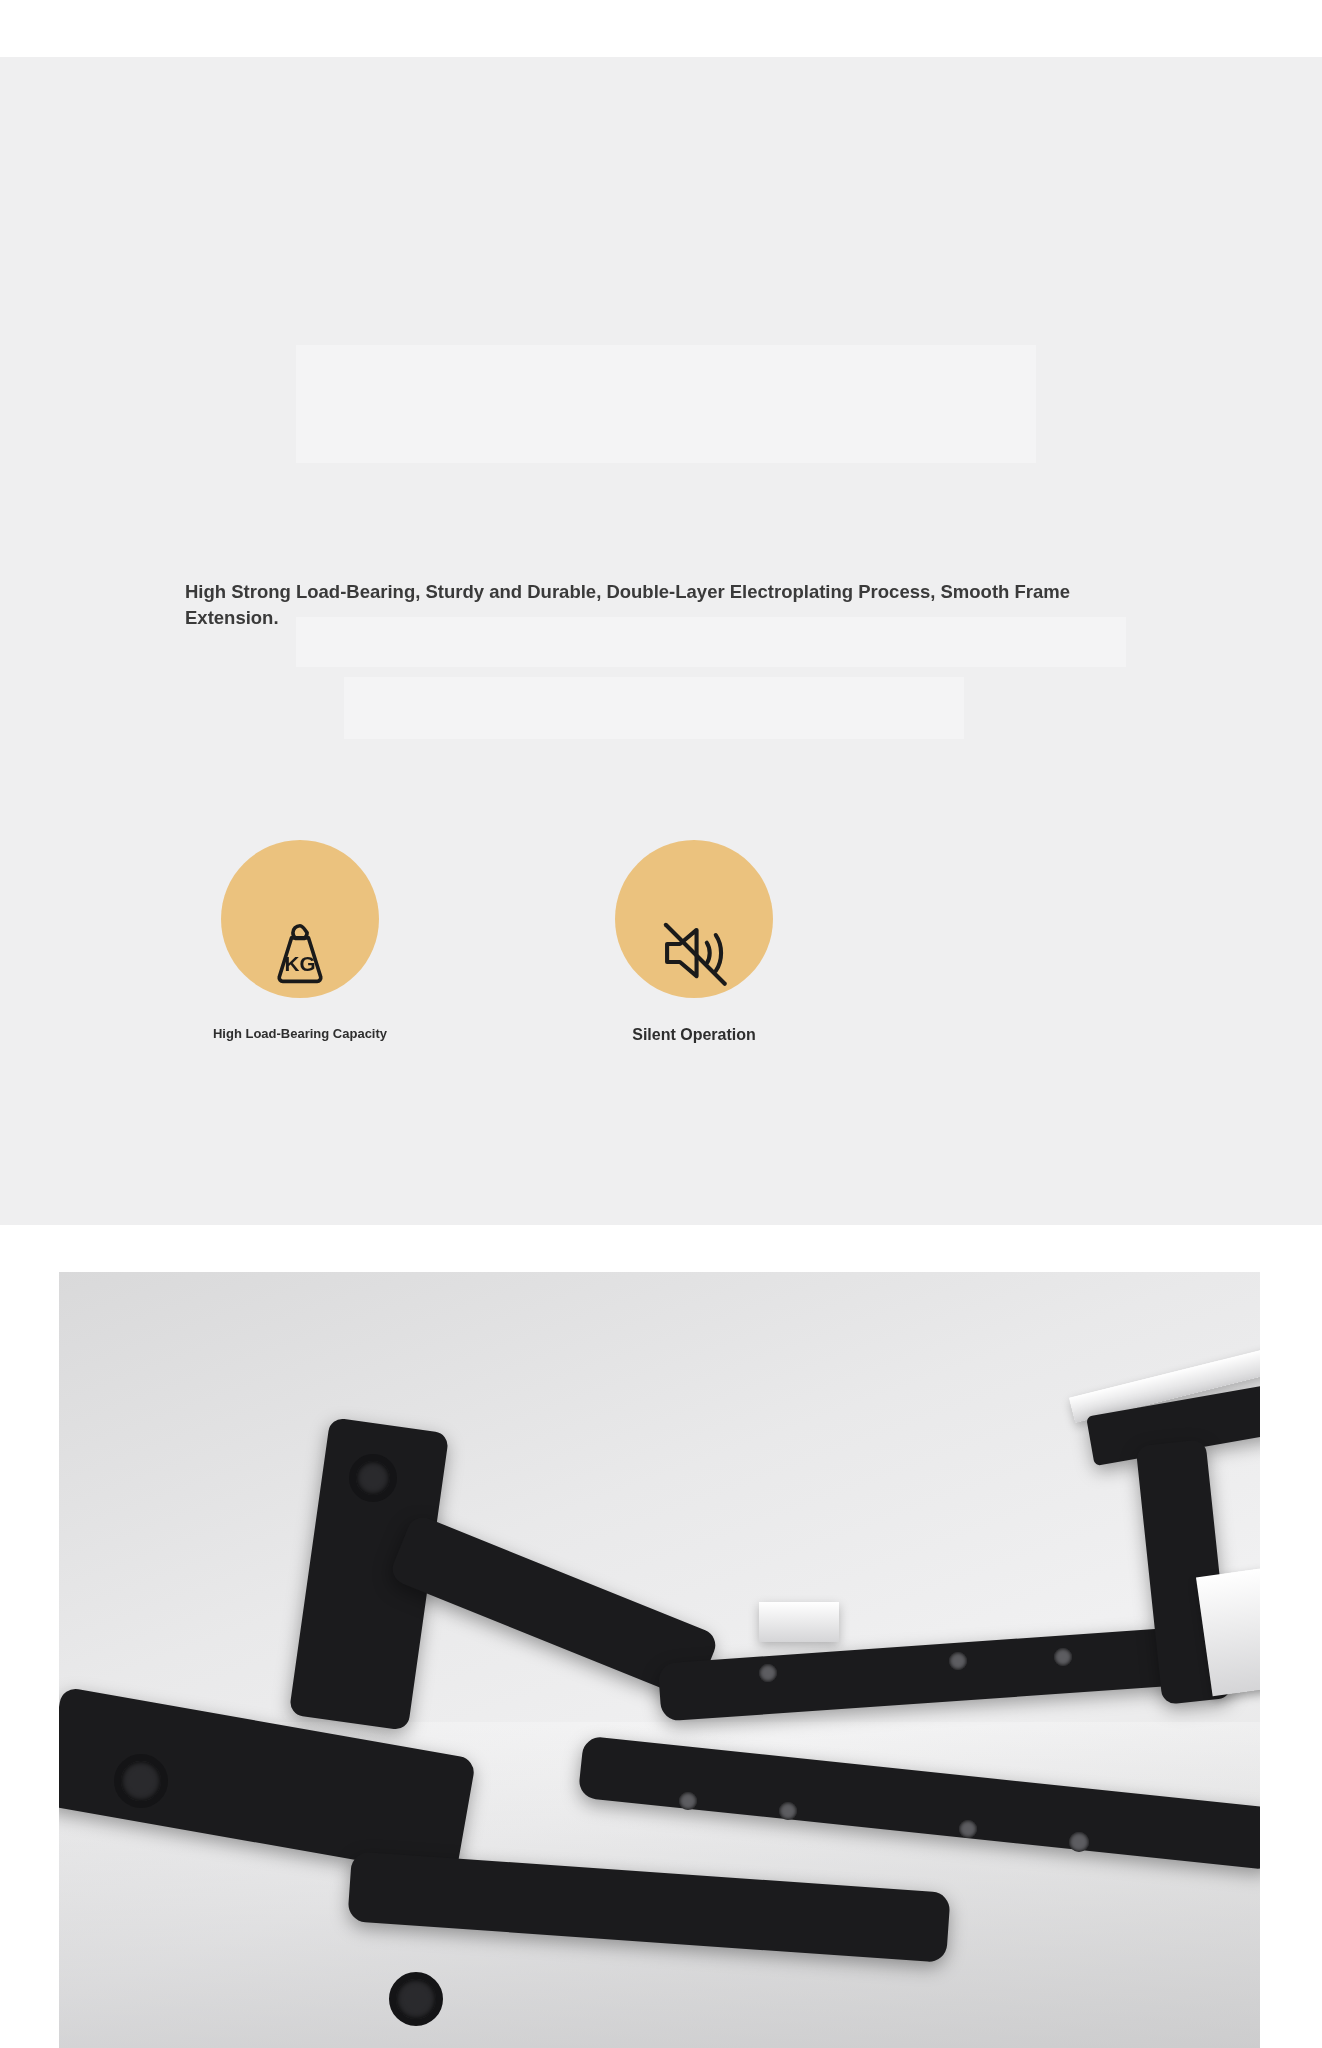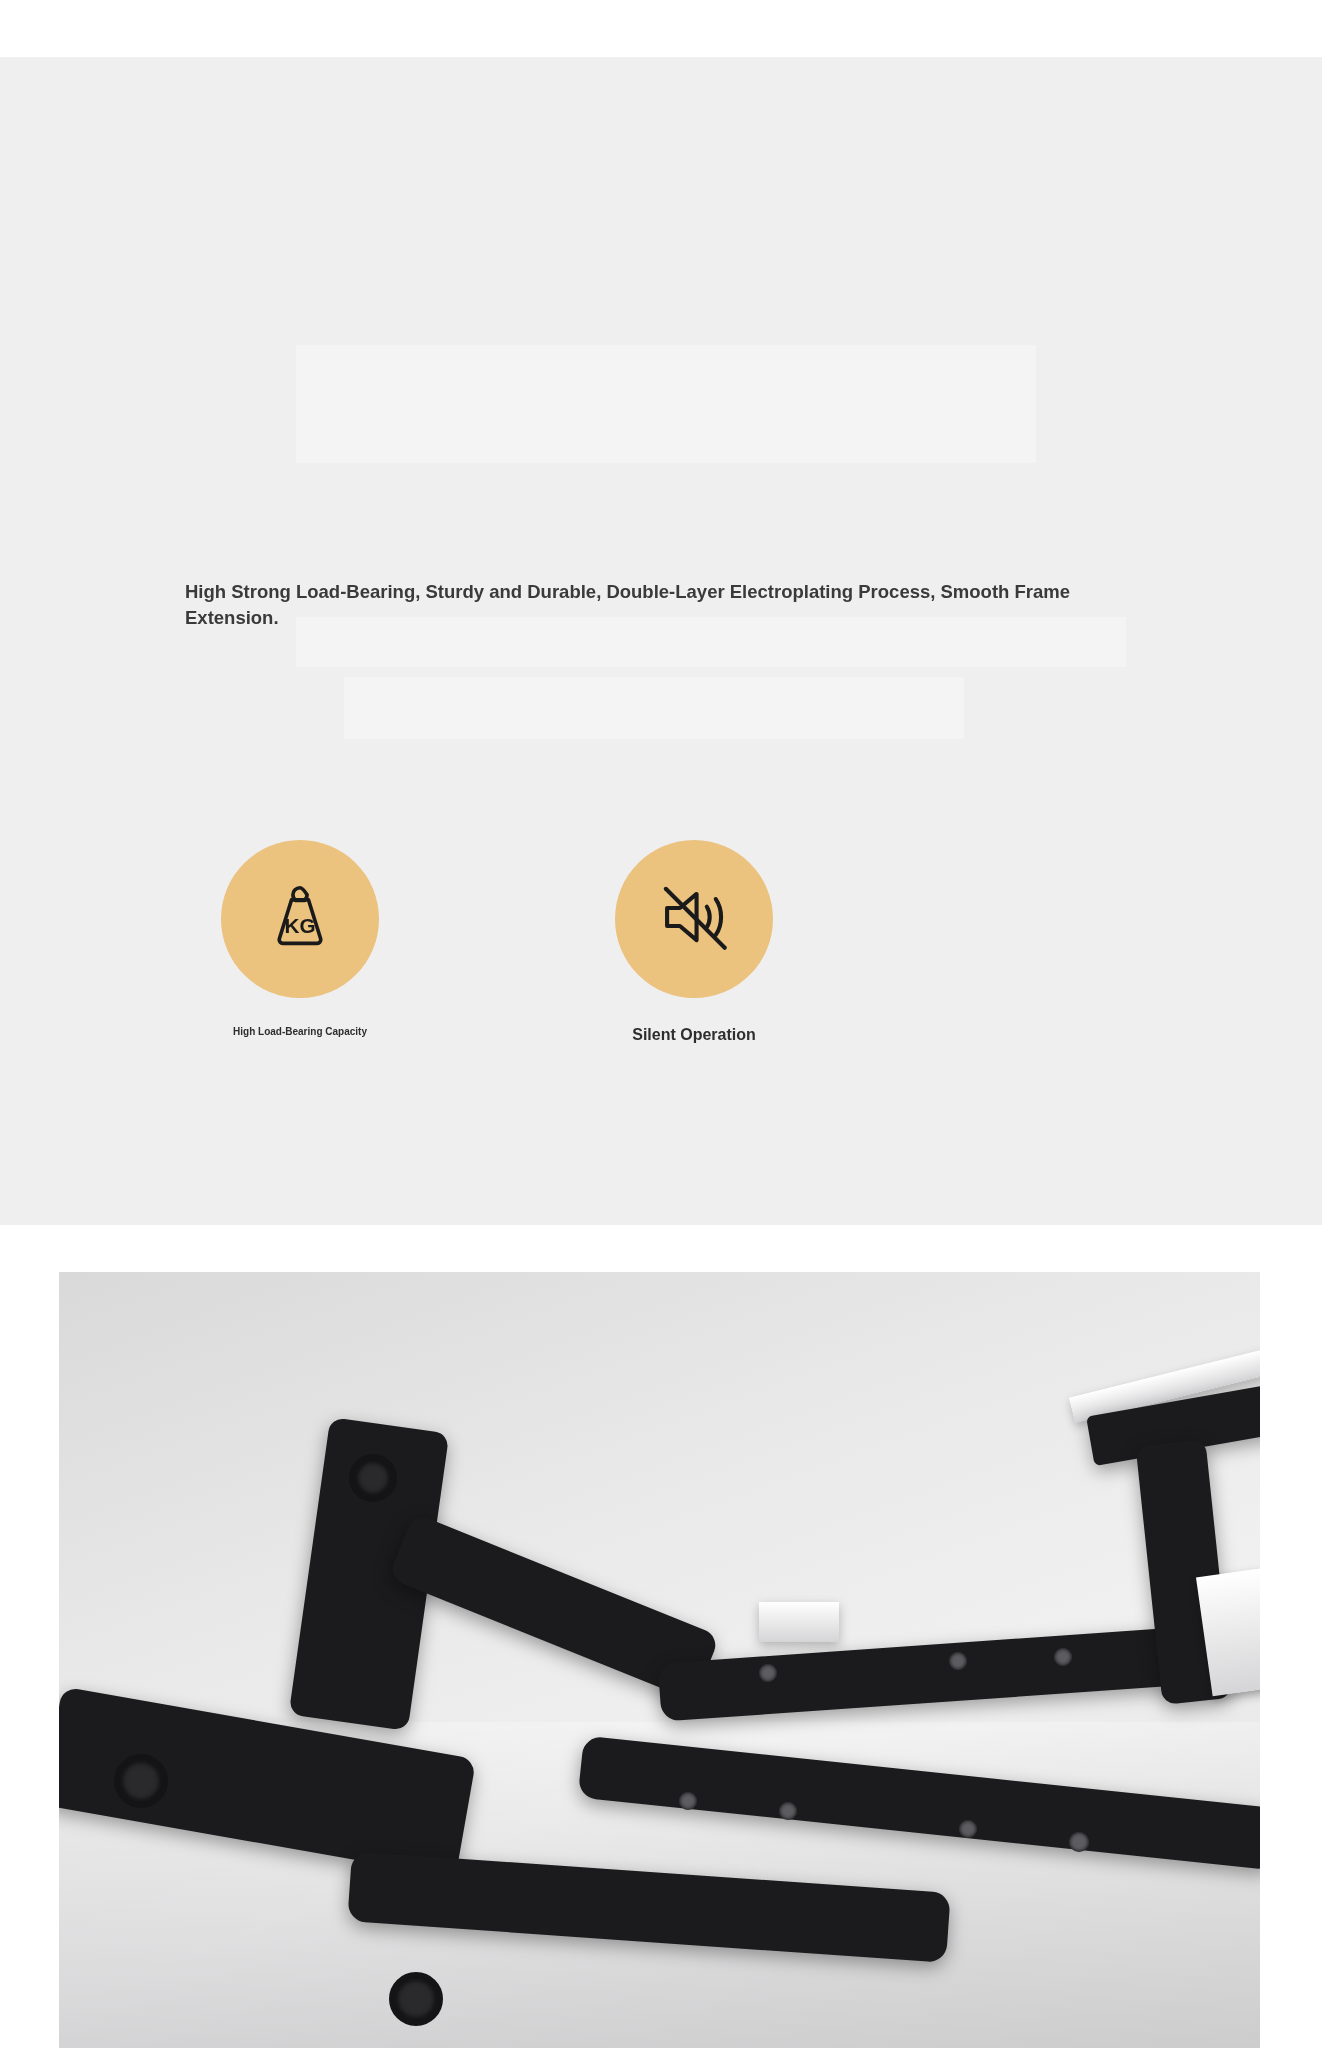--- a/index.html
+++ b/index.html
@@ -85,29 +85,29 @@
   .feature.f1 { left: 130px; }
   .feature.f2 { left: 524px; }
   .feature.f3 { left: 916px; }
   .circle {
     width: 158px;
     height: 158px;
     border-radius: 50%;
     background: #ebc27e;
     margin: 0 auto;
     display: flex;
-    align-items: center;
+    align-items: flex-end;
     justify-content: center;
   }
   .feature .caption {
     margin-top: 28px;
     font-weight: bold;
     color: #2e2e2e;
   }
-  .feature.f1 .caption { font-size: 10px; }
+  .feature.f1 .caption { font-size: 13px; }
   .feature.f2 .caption { font-size: 16px; }
   .feature.f3 .caption { font-size: 13.5px; }
 
   
   .photo {
     position: absolute;
     left: 59px;
     top: 1272px;
     width: 1201px;
     height: 776px;

